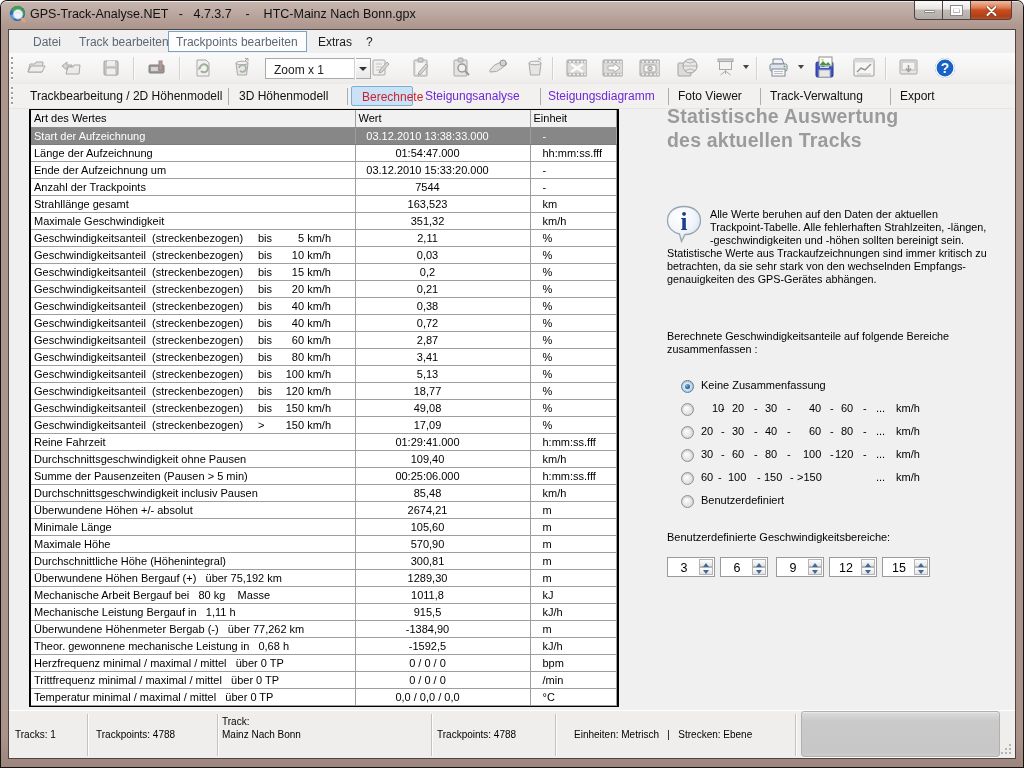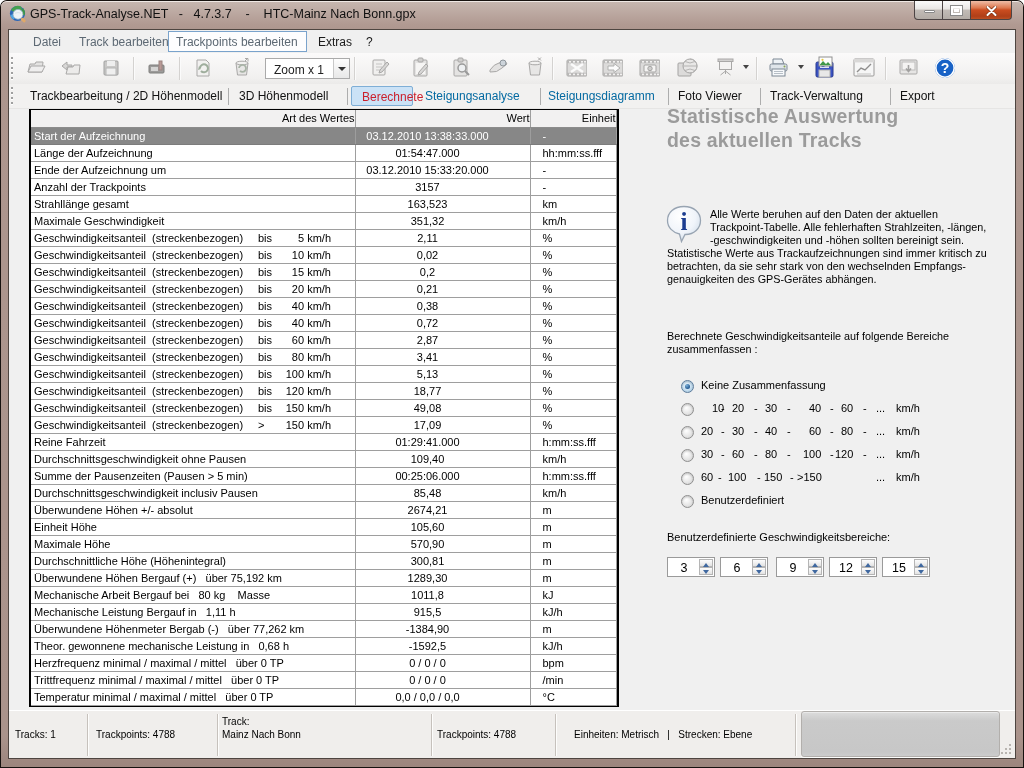--- a/index.html
+++ b/index.html
@@ -37,43 +37,43 @@
 #mfocus{position:absolute;left:159px;top:1px;width:139px;height:21px;
  border:1px solid #7aa3cc;background:#fdfdfe;}
 
 #toolbar{position:absolute;left:9px;top:53px;width:1006px;height:31px;
  background:linear-gradient(#fbfafa,#f1f0ef 80%,#ebeae9);}
 .grip{position:absolute;width:2px;
  background-image:repeating-linear-gradient(#9f9f9f 0 2px,#ffffff 2px 3px,transparent 3px 5px);}
 .tsep{position:absolute;top:4px;height:23px;width:1px;background:#d4d2d0;box-shadow:1px 0 0 #fbfbfb;}
 .ticon{position:absolute;top:3px;}
 
-#zoom{position:absolute;left:256px;top:5px;width:85px;height:21px;background:#fff;
+#zoom{position:absolute;left:256px;top:5px;width:106px;height:21px;background:#fff;
  border:1px solid #aaa;}
 #zoom .zt{position:absolute;left:8px;top:4px;font-size:12px;color:#222;}
 #zoom .za{position:absolute;right:0;top:0;width:16px;height:19px;
  background:linear-gradient(#fdfdfd,#e8e8e8);border-left:1px solid #c8c8c8;}
 #zoom .za:after{content:"";position:absolute;left:4px;top:8px;border:4px solid transparent;
  border-top:4px solid #333;}
 
 #tabstrip{position:absolute;left:9px;top:84px;width:1006px;height:25px;background:#f2f1f0;
  border-bottom:1px solid #e6e5e4;}
 .tab{position:absolute;top:5px;font-size:12px;color:#111;}
-.tab.dis{color:#0369a1;}
+.tab.dis{color:#6d28d9;}
 .tabsep{position:absolute;top:4px;height:17px;width:1px;background:#adadad;}
 #stattab{position:absolute;left:342px;top:2px;width:62px;height:20px;background:#cbe2f6;
  border:1px solid #7eaed6;border-radius:2px;}
 #stattab span{position:absolute;left:10px;top:3px;font-size:12px;color:#cb1f2c;}
 
 #gridwrap{position:absolute;left:29px;top:109px;border:solid #000;border-width:1px 2px 1px 2px;}
 table.grid{border-collapse:collapse;table-layout:fixed;font-size:11px;}
 table.grid td{height:17px;padding:0 0 0 3px;border-right:1px solid #9e9e9e;
  border-bottom:1px solid #9e9e9e;overflow:hidden;white-space:nowrap;color:#000;}
 table.grid{background:#fff;}
-table.grid tr.hdr td{background:#f2f1f1;text-align:right;border-bottom:1px solid #8c8c8c;}
+table.grid tr.hdr td{background:#f2f1f1;text-align:left;border-bottom:1px solid #8c8c8c;}
 table.grid td.v{text-align:center;padding-right:33px;}
 table.grid td.u{padding-left:12px;}
 table.grid tr.sel td{background:#878787;color:#fff;border-right-color:#9d9d9d;border-bottom-color:#7c7c7c;}
 td.c1{position:relative;}
 .bis{position:absolute;left:227px;top:2px;}
 .spd{position:absolute;left:235px;top:2px;width:65px;text-align:right;}
 
 .h1{position:absolute;font-size:19.5px;font-weight:bold;color:#9b9b9b;letter-spacing:0.2px;line-height:19px;}
 .p{position:absolute;font-size:10.8px;color:#000;}
 .p13{position:absolute;font-size:11px;color:#000;}
@@ -348,41 +348,41 @@
           <td class="v">01:54:47.000</td>
           <td class="u">hh:mm:ss.fff</td>
         </tr>
         <tr class="">
           <td class="c1">Ende der Aufzeichnung um</td>
           <td class="v">03.12.2010 15:33:20.000</td>
           <td class="u">-</td>
         </tr>
         <tr class="">
           <td class="c1">Anzahl der Trackpoints</td>
-          <td class="v">3157</td>
+          <td class="v">7544</td>
           <td class="u">-</td>
         </tr>
         <tr class="">
           <td class="c1">Strahllänge gesamt</td>
           <td class="v">163,523</td>
           <td class="u">km</td>
         </tr>
         <tr class="">
           <td class="c1">Maximale Geschwindigkeit</td>
           <td class="v">351,32</td>
           <td class="u">km/h</td>
         </tr>
         <tr class="">
           <td class="c1">Geschwindigkeitsanteil&nbsp;&nbsp;(streckenbezogen)<span class="bis">bis</span><span class="spd">5 km/h</span></td>
           <td class="v">2,11</td>
           <td class="u">%</td>
         </tr>
         <tr class="">
           <td class="c1">Geschwindigkeitsanteil&nbsp;&nbsp;(streckenbezogen)<span class="bis">bis</span><span class="spd">10 km/h</span></td>
-          <td class="v">0,02</td>
+          <td class="v">0,03</td>
           <td class="u">%</td>
         </tr>
         <tr class="">
           <td class="c1">Geschwindigkeitsanteil&nbsp;&nbsp;(streckenbezogen)<span class="bis">bis</span><span class="spd">15 km/h</span></td>
           <td class="v">0,2</td>
           <td class="u">%</td>
         </tr>
         <tr class="">
           <td class="c1">Geschwindigkeitsanteil&nbsp;&nbsp;(streckenbezogen)<span class="bis">bis</span><span class="spd">20 km/h</span></td>
           <td class="v">0,21</td>
@@ -447,21 +447,21 @@
           <td class="c1">Durchschnittsgeschwindigkeit inclusiv Pausen</td>
           <td class="v">85,48</td>
           <td class="u">km/h</td>
         </tr>
         <tr class="">
           <td class="c1">Überwundene Höhen +/- absolut</td>
           <td class="v">2674,21</td>
           <td class="u">m</td>
         </tr>
         <tr class="">
-          <td class="c1">Einheit Höhe</td>
+          <td class="c1">Minimale Länge</td>
           <td class="v">105,60</td>
           <td class="u">m</td>
         </tr>
         <tr class="">
           <td class="c1">Maximale Höhe</td>
           <td class="v">570,90</td>
           <td class="u">m</td>
         </tr>
         <tr class="">
           <td class="c1">Durchschnittliche Höhe (Höhenintegral)</td>

